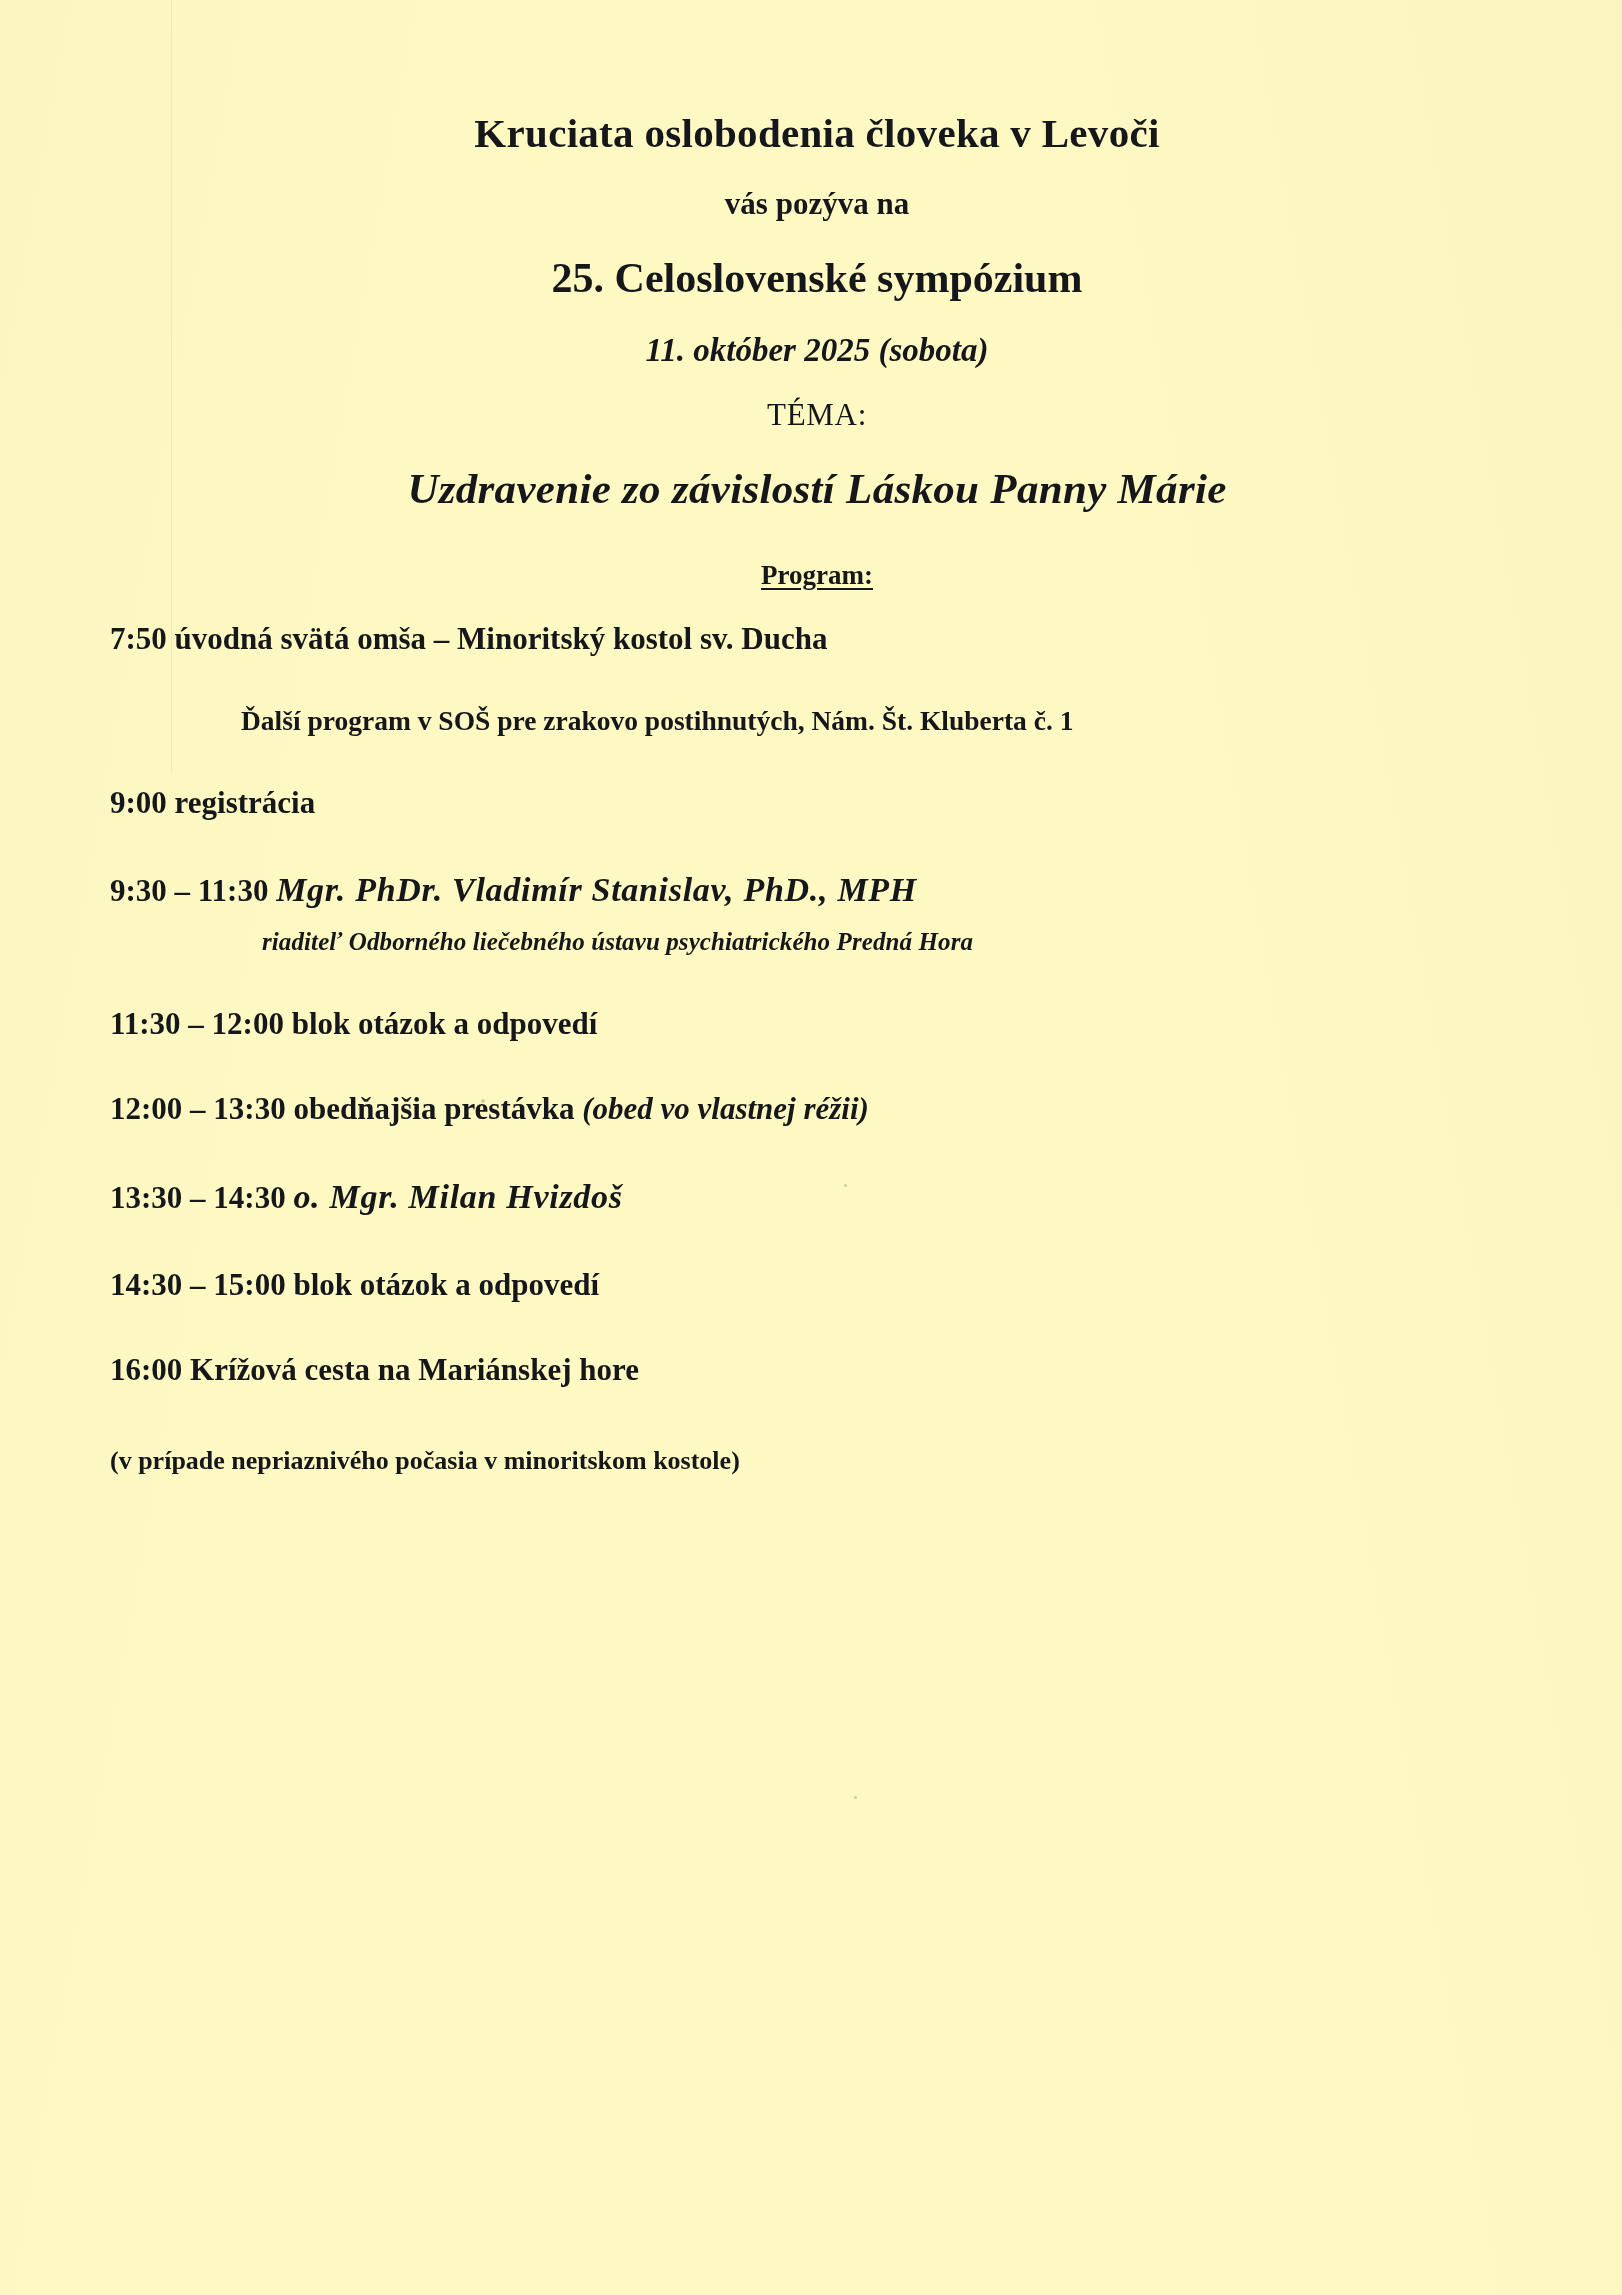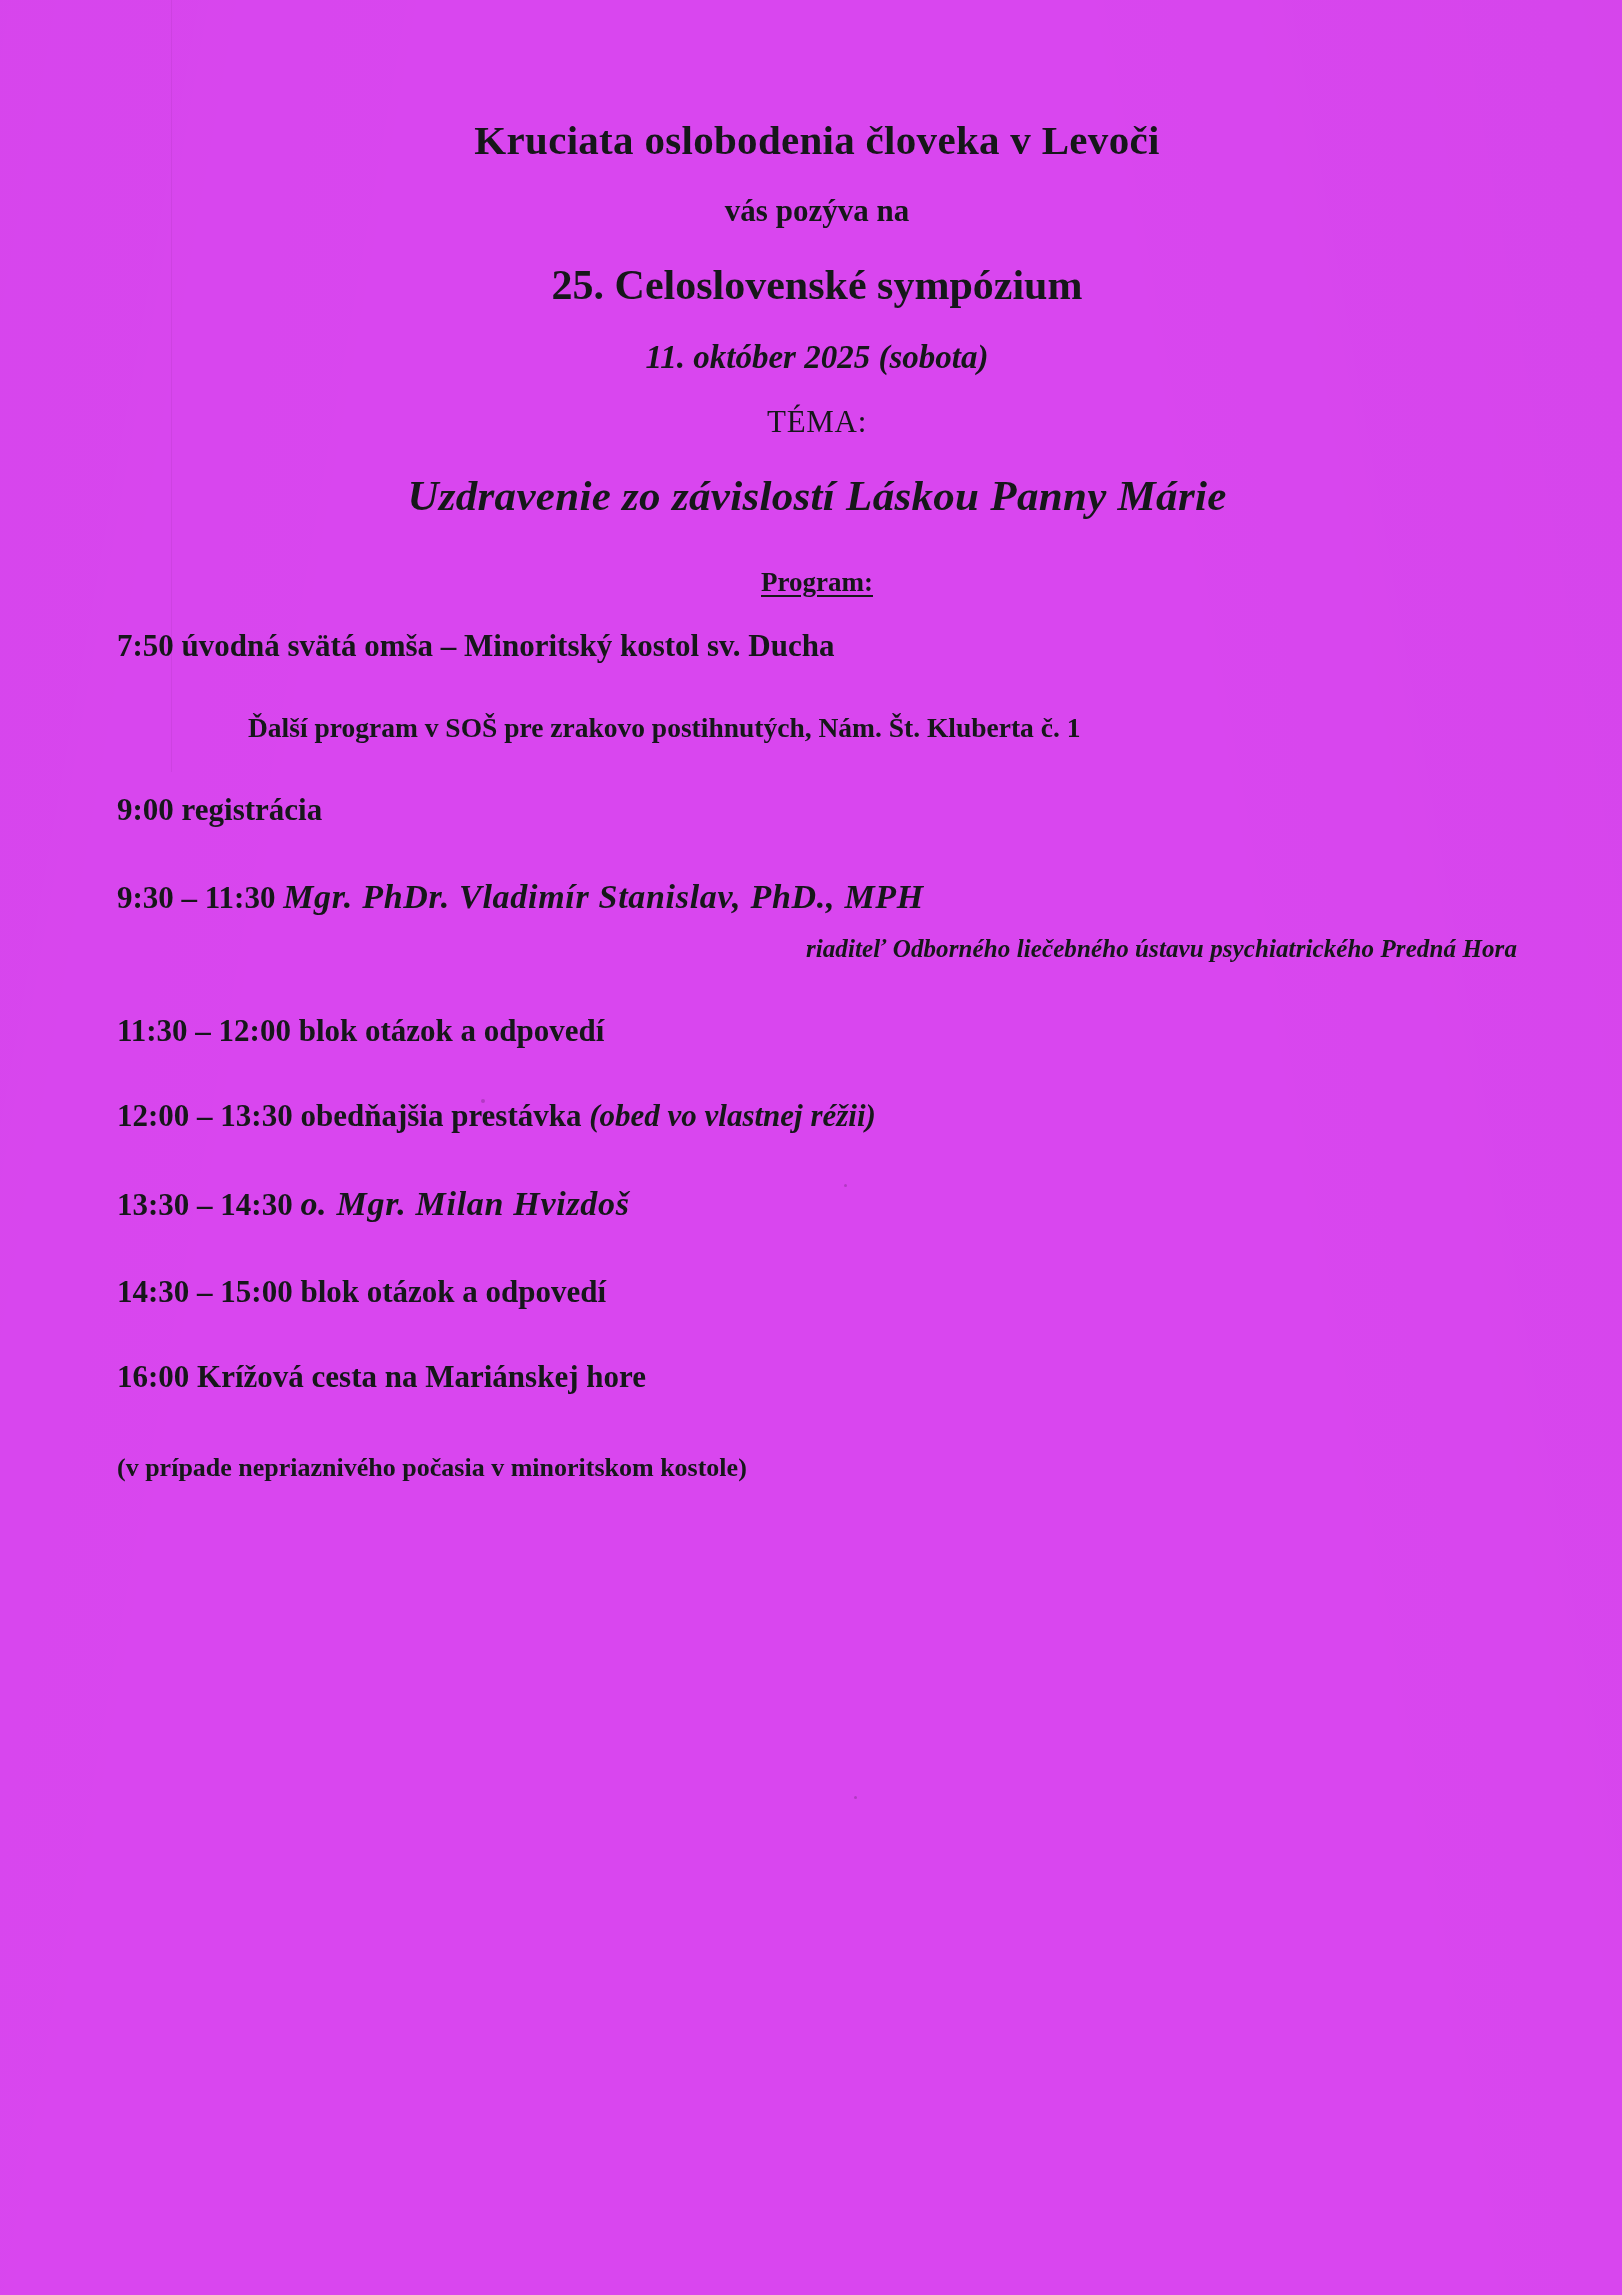--- a/index.html
+++ b/index.html
@@ -12,23 +12,23 @@
     height: 2295px;
     font-family: "Liberation Serif", serif;
     color: #16171a;
     position: relative;
     overflow: hidden;
   }
   .page {
     position: relative;
     width: 1622px;
     height: 2295px;
-    background: #d946ef;
+    background: #fef9c3;
     box-sizing: border-box;
-    padding: 7px;
+    padding: 0;
   }
   
   .paper-tint {
     position: absolute;
     inset: 0;
     background:
       linear-gradient(100deg, rgba(0,0,0,0.012) 0%, rgba(0,0,0,0.0) 25%),
       linear-gradient(260deg, rgba(0,0,0,0.015) 0%, rgba(0,0,0,0.0) 30%);
     pointer-events: none;
   }
@@ -113,21 +113,20 @@
     font-size: 34px;
     letter-spacing: 0.7px;
   }
   .speaker-role {
     font-weight: bold;
     font-style: italic;
     font-size: 25px;
     margin-top: 14.4px;
     margin-left: 152px;
     letter-spacing: 0.1px;
-    text-align: right;
   }
   .paren-italic {
     font-style: italic;
   }
   .footnote {
     font-weight: bold;
     font-size: 26px;
     margin-top: 56px;
     text-align: left;
   }

